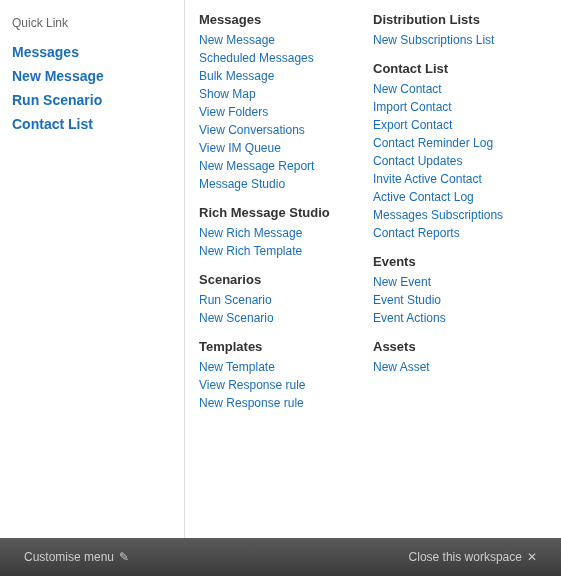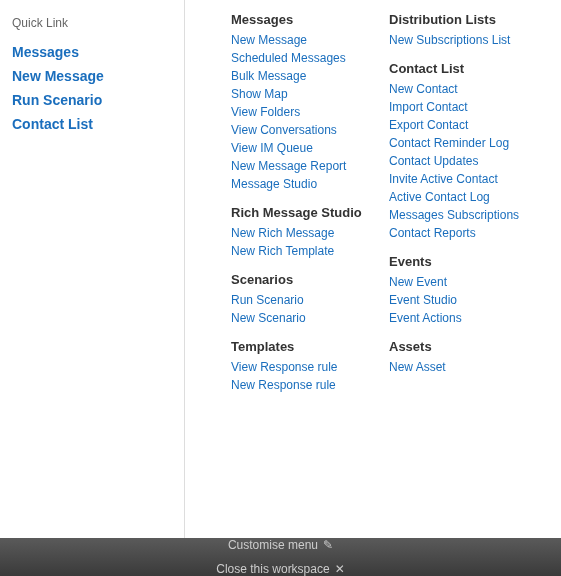--- a/index.html
+++ b/index.html
@@ -9,21 +9,20 @@
       background: #fff;
       width: 561px;
       height: 576px;
       display: flex;
       flex-direction: column;
     }
     .main-content {
       display: flex;
       flex: 1;
       overflow: hidden;
-      gap: 32px;
     }
     
     .sidebar {
       width: 185px;
       border-right: 1px solid #ddd;
       padding: 16px 12px;
       background: #fff;
     }
     .sidebar-title {
       font-size: 12px;
@@ -71,21 +70,20 @@
     }
 
     
     .footer {
       height: 38px;
       background: linear-gradient(to bottom, #5a5a5a, #3a3a3a);
       display: flex;
       align-items: center;
       justify-content: space-between;
       padding: 0 24px;
-      flex-direction: column;
     }
     .footer-left {
       display: flex;
       align-items: center;
       gap: 5px;
       color: #ccc;
       font-size: 12px;
       cursor: pointer;
     }
     .footer-right {
@@ -127,20 +125,21 @@
         <a class="menu-link">View IM Queue</a>
         <a class="menu-link">New Message Report</a>
         <a class="menu-link">Message Studio</a>
         <div class="section-title">Rich Message Studio</div>
         <a class="menu-link">New Rich Message</a>
         <a class="menu-link">New Rich Template</a>
         <div class="section-title">Scenarios</div>
         <a class="menu-link">Run Scenario</a>
         <a class="menu-link">New Scenario</a>
         <div class="section-title">Templates</div>
+        <a class="menu-link">New Template</a>
         <a class="menu-link">View Response rule</a>
         <a class="menu-link">New Response rule</a>
       </div>
 
     <div class="menu-col" id="col2">
         <div class="section-title">Distribution Lists</div>
         <a class="menu-link">New Subscriptions List</a>
         <div class="section-title">Contact List</div>
         <a class="menu-link">New Contact</a>
         <a class="menu-link">Import Contact</a>

